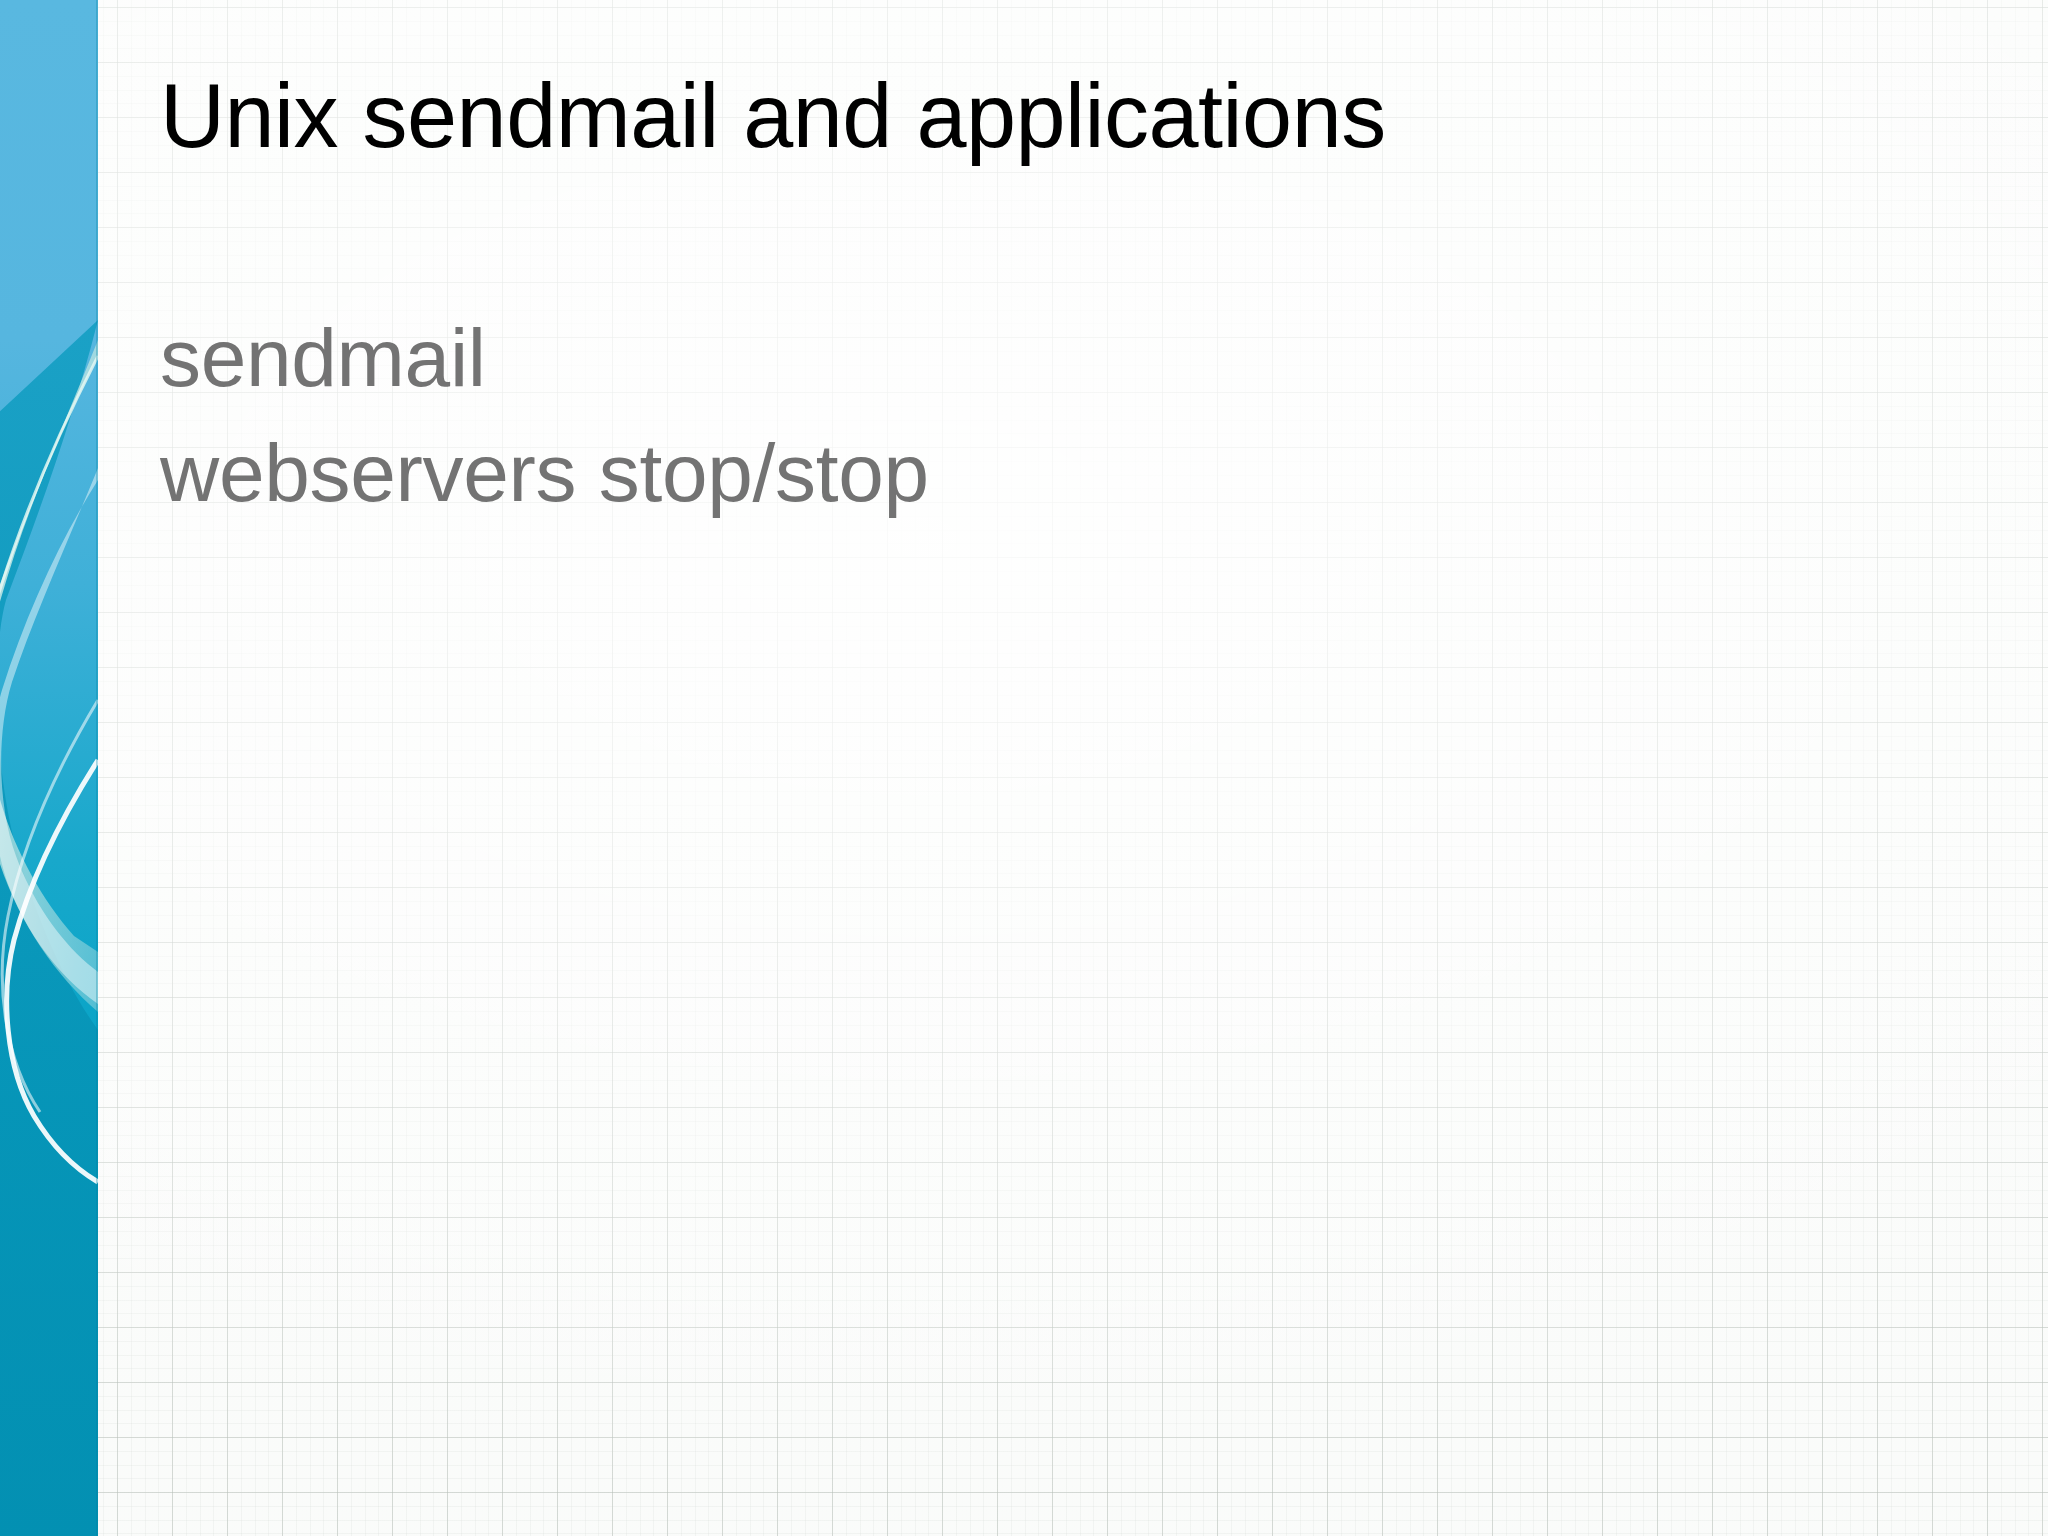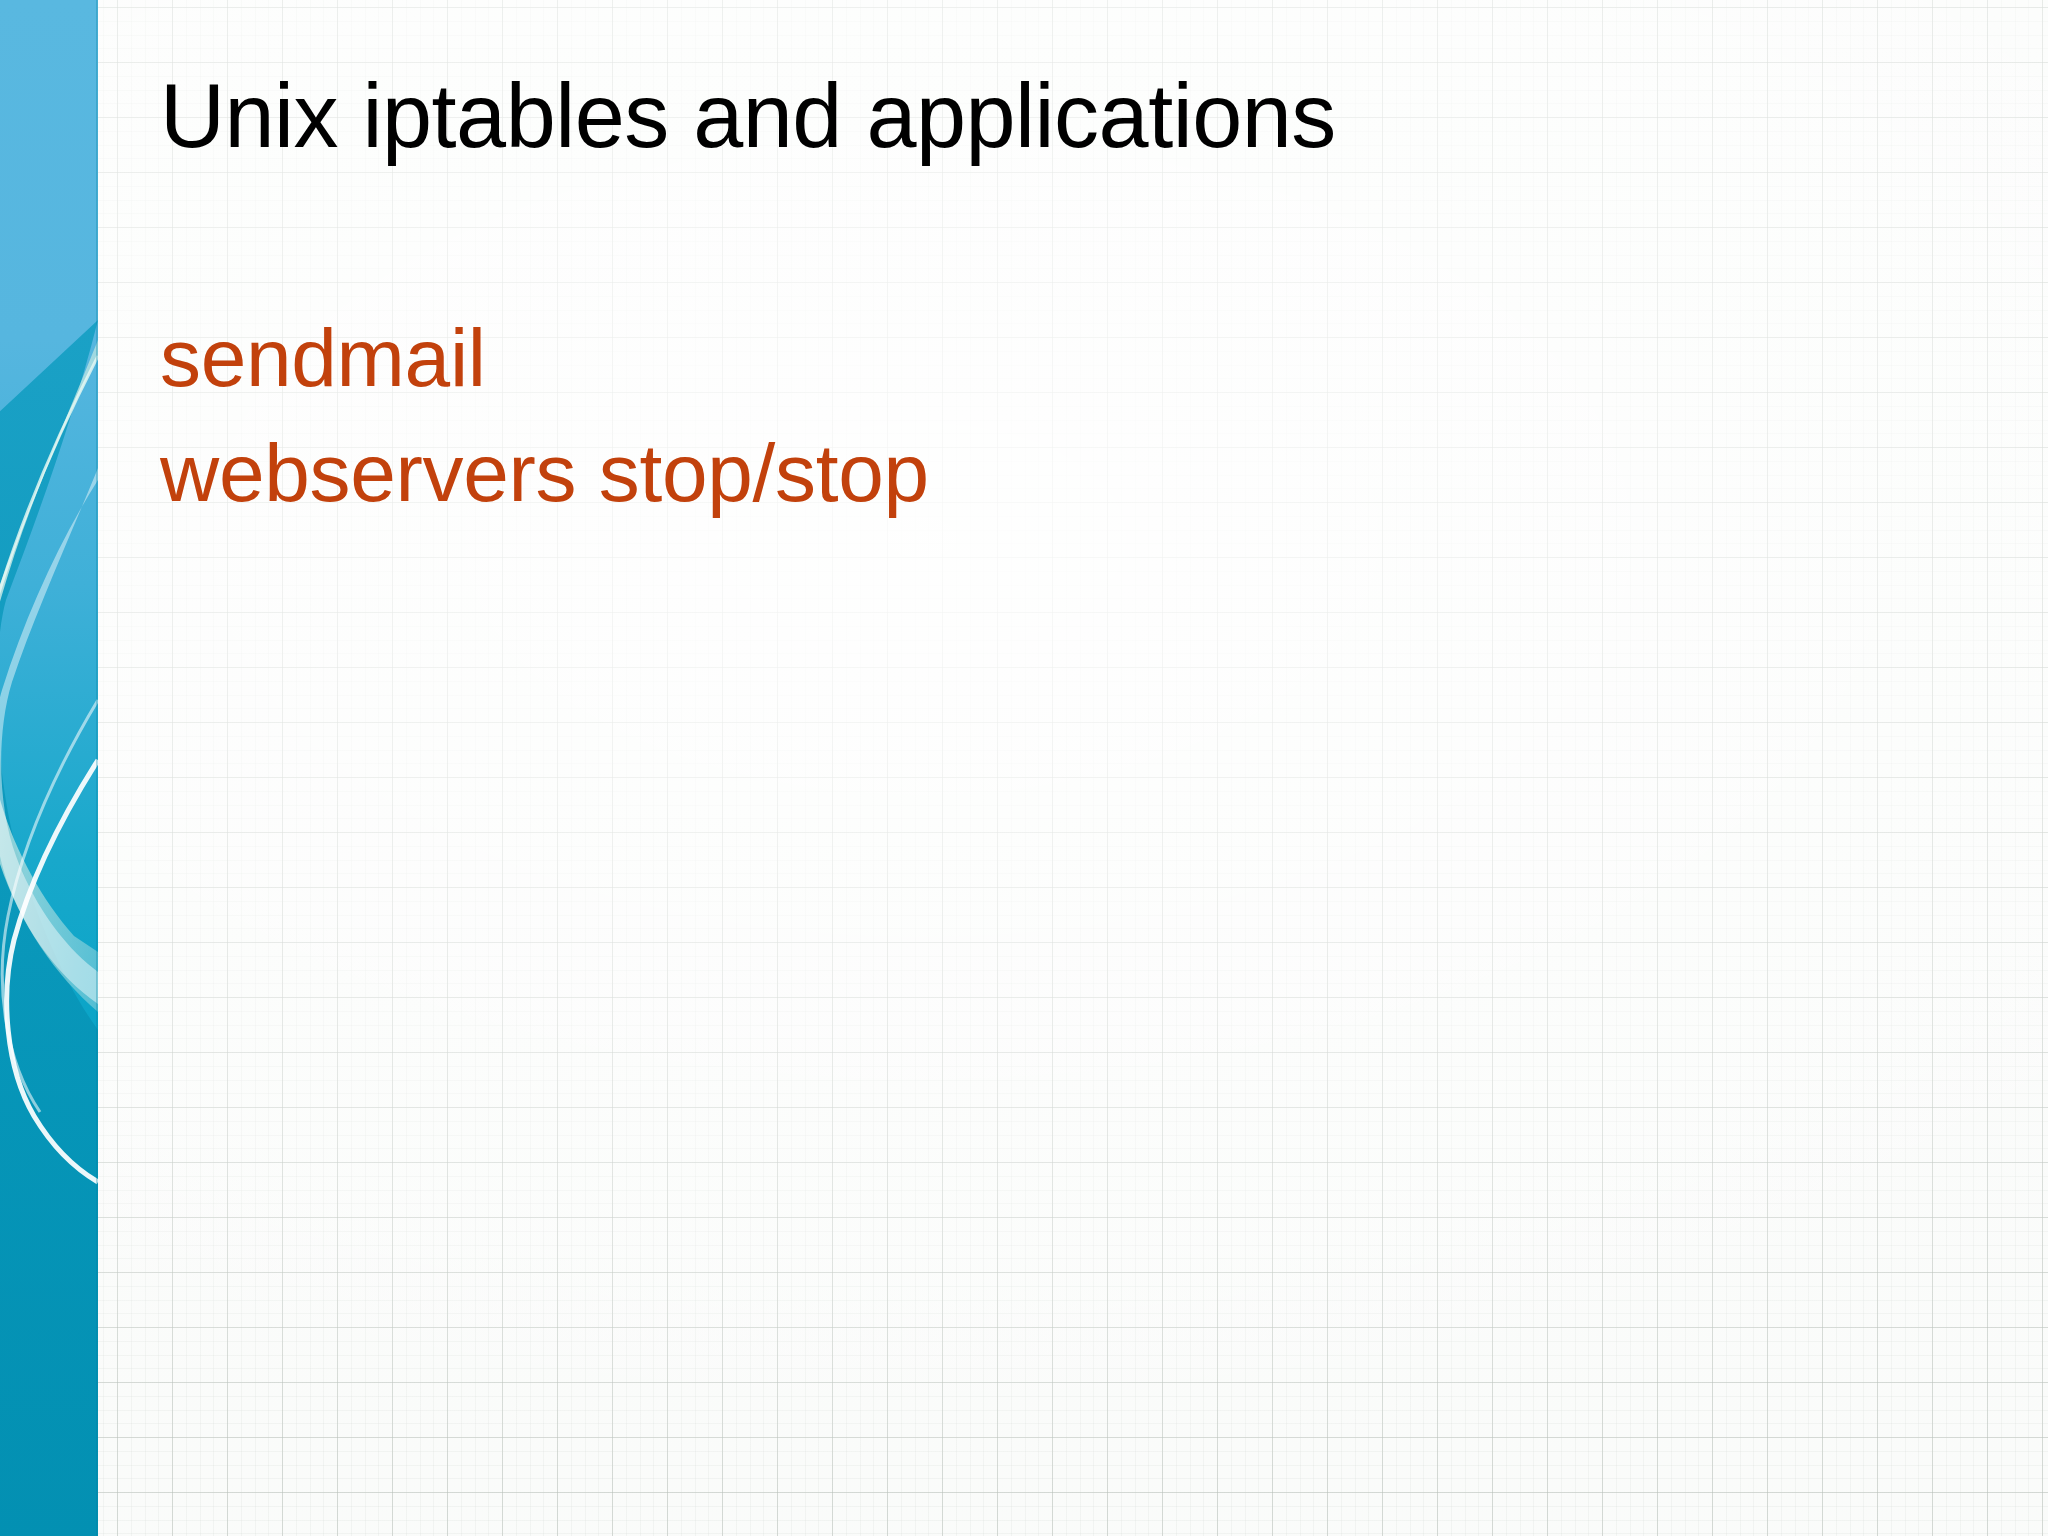--- a/index.html
+++ b/index.html
@@ -109,21 +109,21 @@
     left: 160px;
     top: 300px;
     width: 1820px;
     margin: 0;
     padding: 0;
     list-style: none;
   }
   .body-list li {
     font-size: 82px;
     line-height: 115px;
-    color: #c2410c;
+    color: #737373;
     font-weight: 400;
     letter-spacing: -0.3px;
     white-space: nowrap;
   }
 </style>
 </head>
 <body>
 
 <div class="slide">
 
@@ -163,20 +163,20 @@
                C26,614 60,540 98,480 Z" fill="#ffffff" opacity="0.45"></path>
 
       <path d="M98,760 C60,820 30,880 14,940 C0,996 6,1068 34,1116 C52,1146 74,1168 98,1182" fill="none" stroke="#ffffff" stroke-width="5" opacity="0.92"></path>
       <path d="M98,700 C56,770 22,846 8,916 C-6,986 6,1062 40,1112" fill="none" stroke="#ffffff" stroke-width="3" opacity="0.55"></path>
 
       <path d="M98,356 C60,430 24,512 -2,596" fill="none" stroke="#eafaf4" stroke-width="3" opacity="0.8"></path>
     </svg>
     <div class="sidebar-edge"></div>
   </div>
 
-  <div class="title">Unix iptables and applications</div>
+  <div class="title">Unix sendmail and applications</div>
 
   <ul class="body-list">
     <li>sendmail</li>
     <li>webservers stop/stop</li>
   </ul>
 
 </div>
 
 </body></html>

